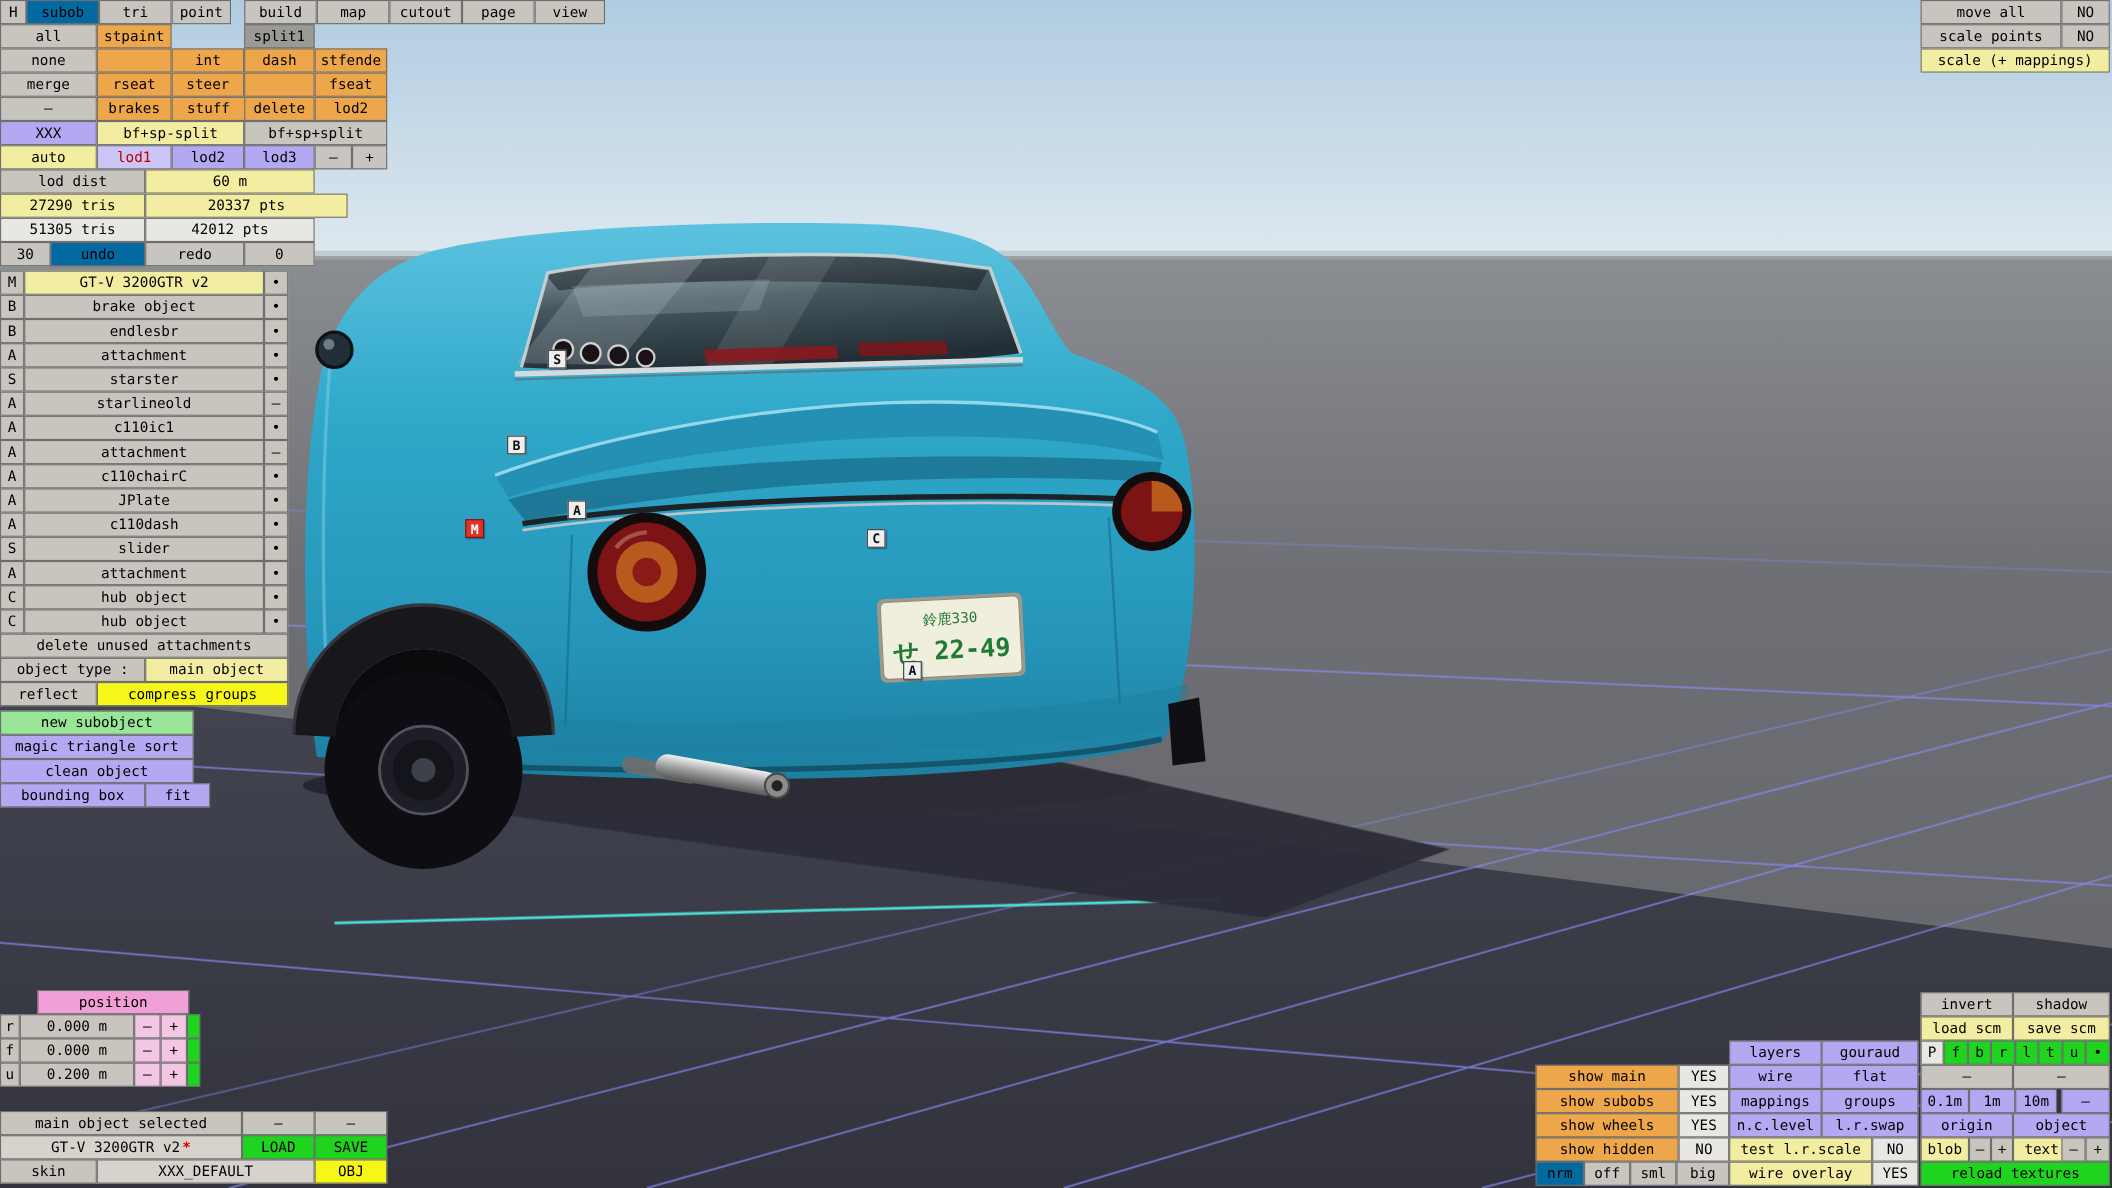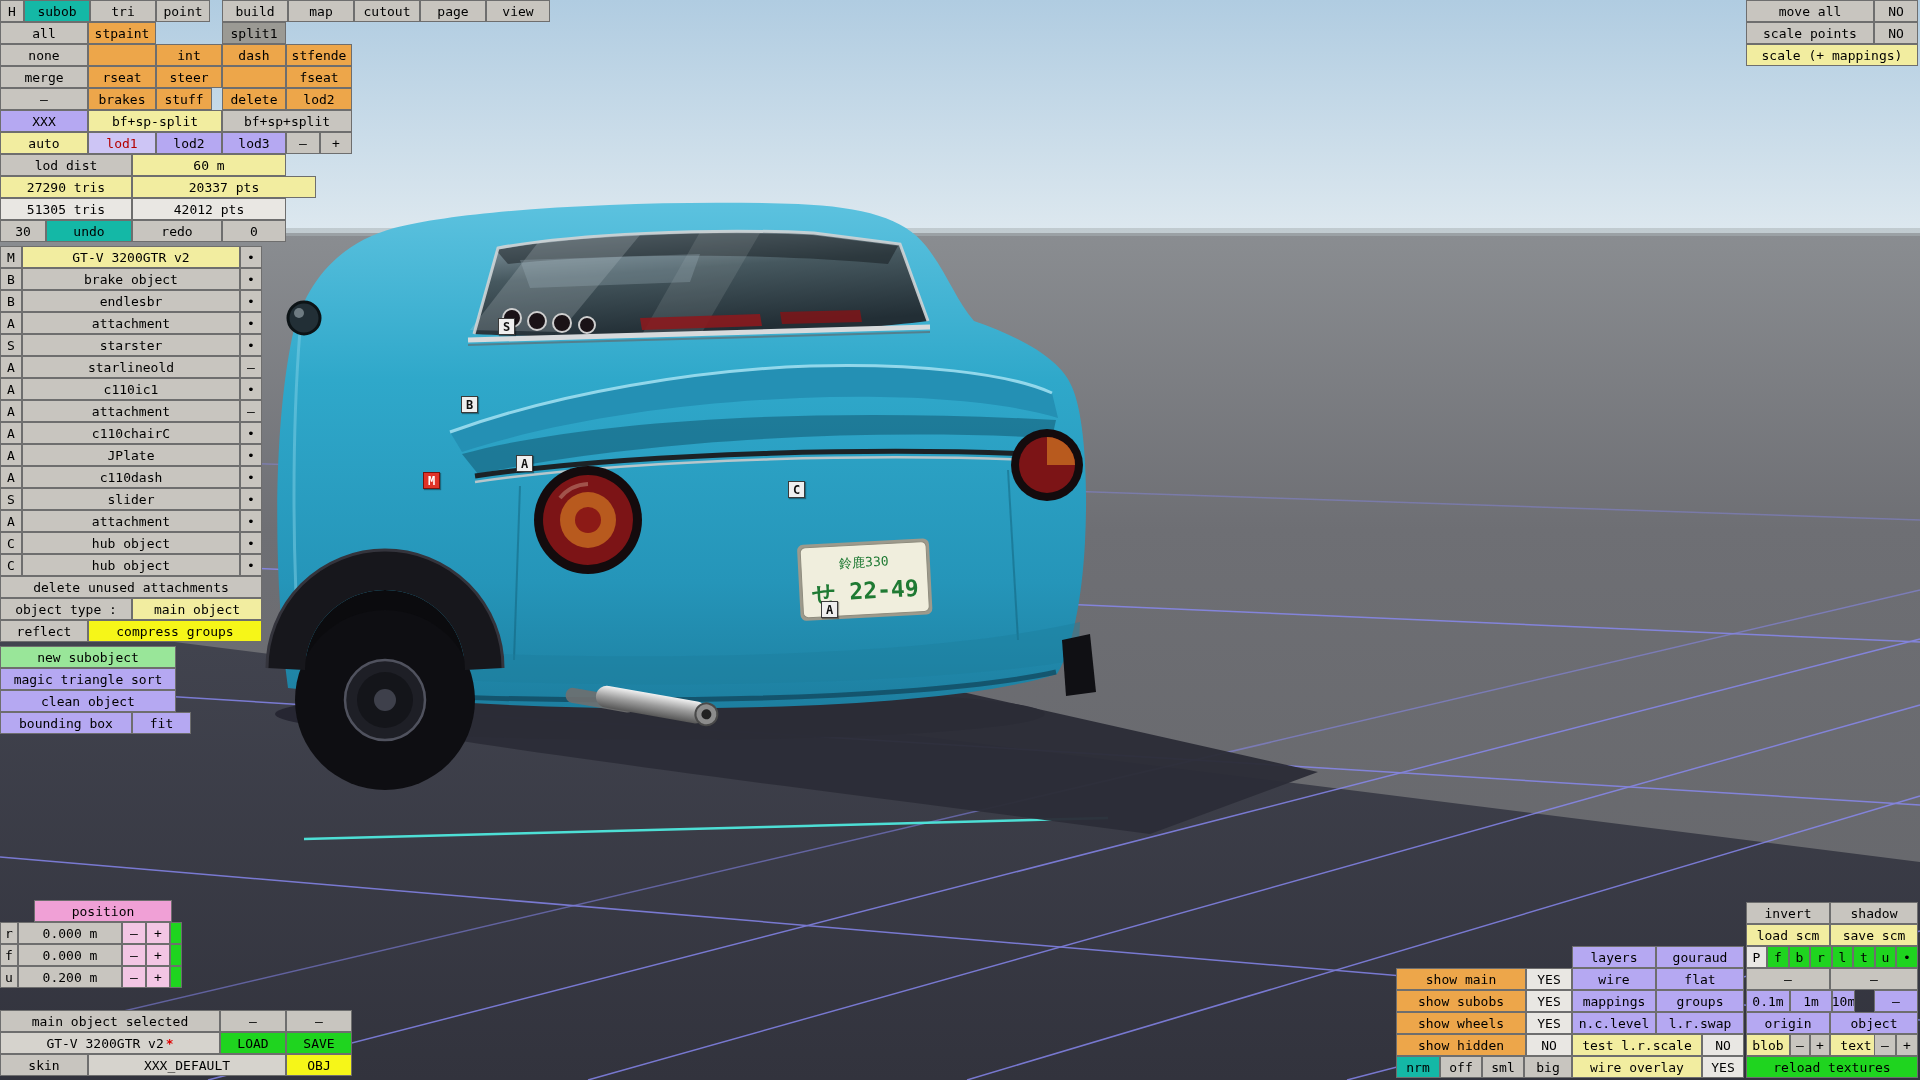--- a/index.html
+++ b/index.html
@@ -11,21 +11,21 @@
         display:flex;align-items:center;justify-content:center;white-space:nowrap;overflow:hidden;line-height:1}
   .gray{background:#c8c5bf}
   .lgray{background:#d6d3cd}
   .white{background:#e9e7e3}
   .dgray{background:#9b9a94}
   .orange{background:#eda64a}
   .yellow{background:#f2eda0}
   .byellow{background:#f6f618}
   .purple{background:#b5a8f2}
   .lavender{background:#cdc5f5}
-  .blue{background:#14b8a6}
+  .blue{background:#0369a1}
   .green{background:#1fd41f}
   .lgreen{background:#99e699}
   .pink{background:#f0a0d6}
   .lpink{background:#f3c6e4}
   .redtext{color:#b40000}
   .dirty{color:#e00000;font-weight:bold;margin-left:2px}
   .marker{position:absolute;width:17px;height:17px;background:#efefef;border:1px solid #3a3a3a;color:#111;
           font-size:12px;font-weight:bold;display:flex;align-items:center;justify-content:center;
           box-shadow:1px 1px 1px rgba(0,0,0,.35);z-index:6}
   .marker-red{background:#e03328;color:#fff;border-color:#7a120c}
@@ -207,21 +207,21 @@
   <div class="cell orange" style="left:286px;top:44px;width:66px">stfende</div>
 
   <div class="cell gray" style="left:0;top:66px;width:88px">merge</div>
   <div class="cell orange" style="left:88px;top:66px;width:68px">rseat</div>
   <div class="cell orange" style="left:156px;top:66px;width:66px">steer</div>
   <div class="cell orange" style="left:222px;top:66px;width:64px"></div>
   <div class="cell orange" style="left:286px;top:66px;width:66px">fseat</div>
 
   <div class="cell gray" style="left:0;top:88px;width:88px">–</div>
   <div class="cell orange" style="left:88px;top:88px;width:68px">brakes</div>
-  <div class="cell orange" style="left:156px;top:88px;width:56px">stuff</div>
+  <div class="cell orange" style="left:156px;top:88px;width:67px">stuff</div>
   <div class="cell orange" style="left:222px;top:88px;width:64px">delete</div>
   <div class="cell orange" style="left:286px;top:88px;width:66px">lod2</div>
 
   <div class="cell purple" style="left:0;top:110px;width:88px">XXX</div>
   <div class="cell yellow" style="left:88px;top:110px;width:134px">bf+sp-split</div>
   <div class="cell gray" style="left:222px;top:110px;width:130px">bf+sp+split</div>
 
   <div class="cell yellow" style="left:0;top:132px;width:88px">auto</div>
   <div class="cell lavender redtext" style="left:88px;top:132px;width:68px">lod1</div>
   <div class="cell purple" style="left:156px;top:132px;width:66px">lod2</div>
@@ -377,21 +377,21 @@
   <div class="cell purple" style="left:1656px;top:968px;width:88px">flat</div>
   <div class="cell gray" style="left:1746px;top:968px;width:84px">–</div>
   <div class="cell gray" style="left:1830px;top:968px;width:88px">–</div>
 
   <div class="cell orange" style="left:1396px;top:990px;width:130px">show subobs</div>
   <div class="cell white" style="left:1526px;top:990px;width:46px">YES</div>
   <div class="cell purple" style="left:1572px;top:990px;width:84px">mappings</div>
   <div class="cell purple" style="left:1656px;top:990px;width:88px">groups</div>
   <div class="cell purple" style="left:1746px;top:990px;width:44px">0.1m</div>
   <div class="cell purple" style="left:1790px;top:990px;width:42px">1m</div>
-  <div class="cell purple" style="left:1832px;top:990px;width:23px">10m</div>
+  <div class="cell purple" style="left:1832px;top:990px;width:38px">10m</div>
   <div class="cell purple" style="left:1874px;top:990px;width:44px">–</div>
 
   <div class="cell orange" style="left:1396px;top:1012px;width:130px">show wheels</div>
   <div class="cell white" style="left:1526px;top:1012px;width:46px">YES</div>
   <div class="cell purple" style="left:1572px;top:1012px;width:84px">n.c.level</div>
   <div class="cell purple" style="left:1656px;top:1012px;width:88px">l.r.swap</div>
   <div class="cell purple" style="left:1746px;top:1012px;width:84px">origin</div>
   <div class="cell purple" style="left:1830px;top:1012px;width:88px">object</div>
 
   <div class="cell orange" style="left:1396px;top:1034px;width:130px">show hidden</div>

